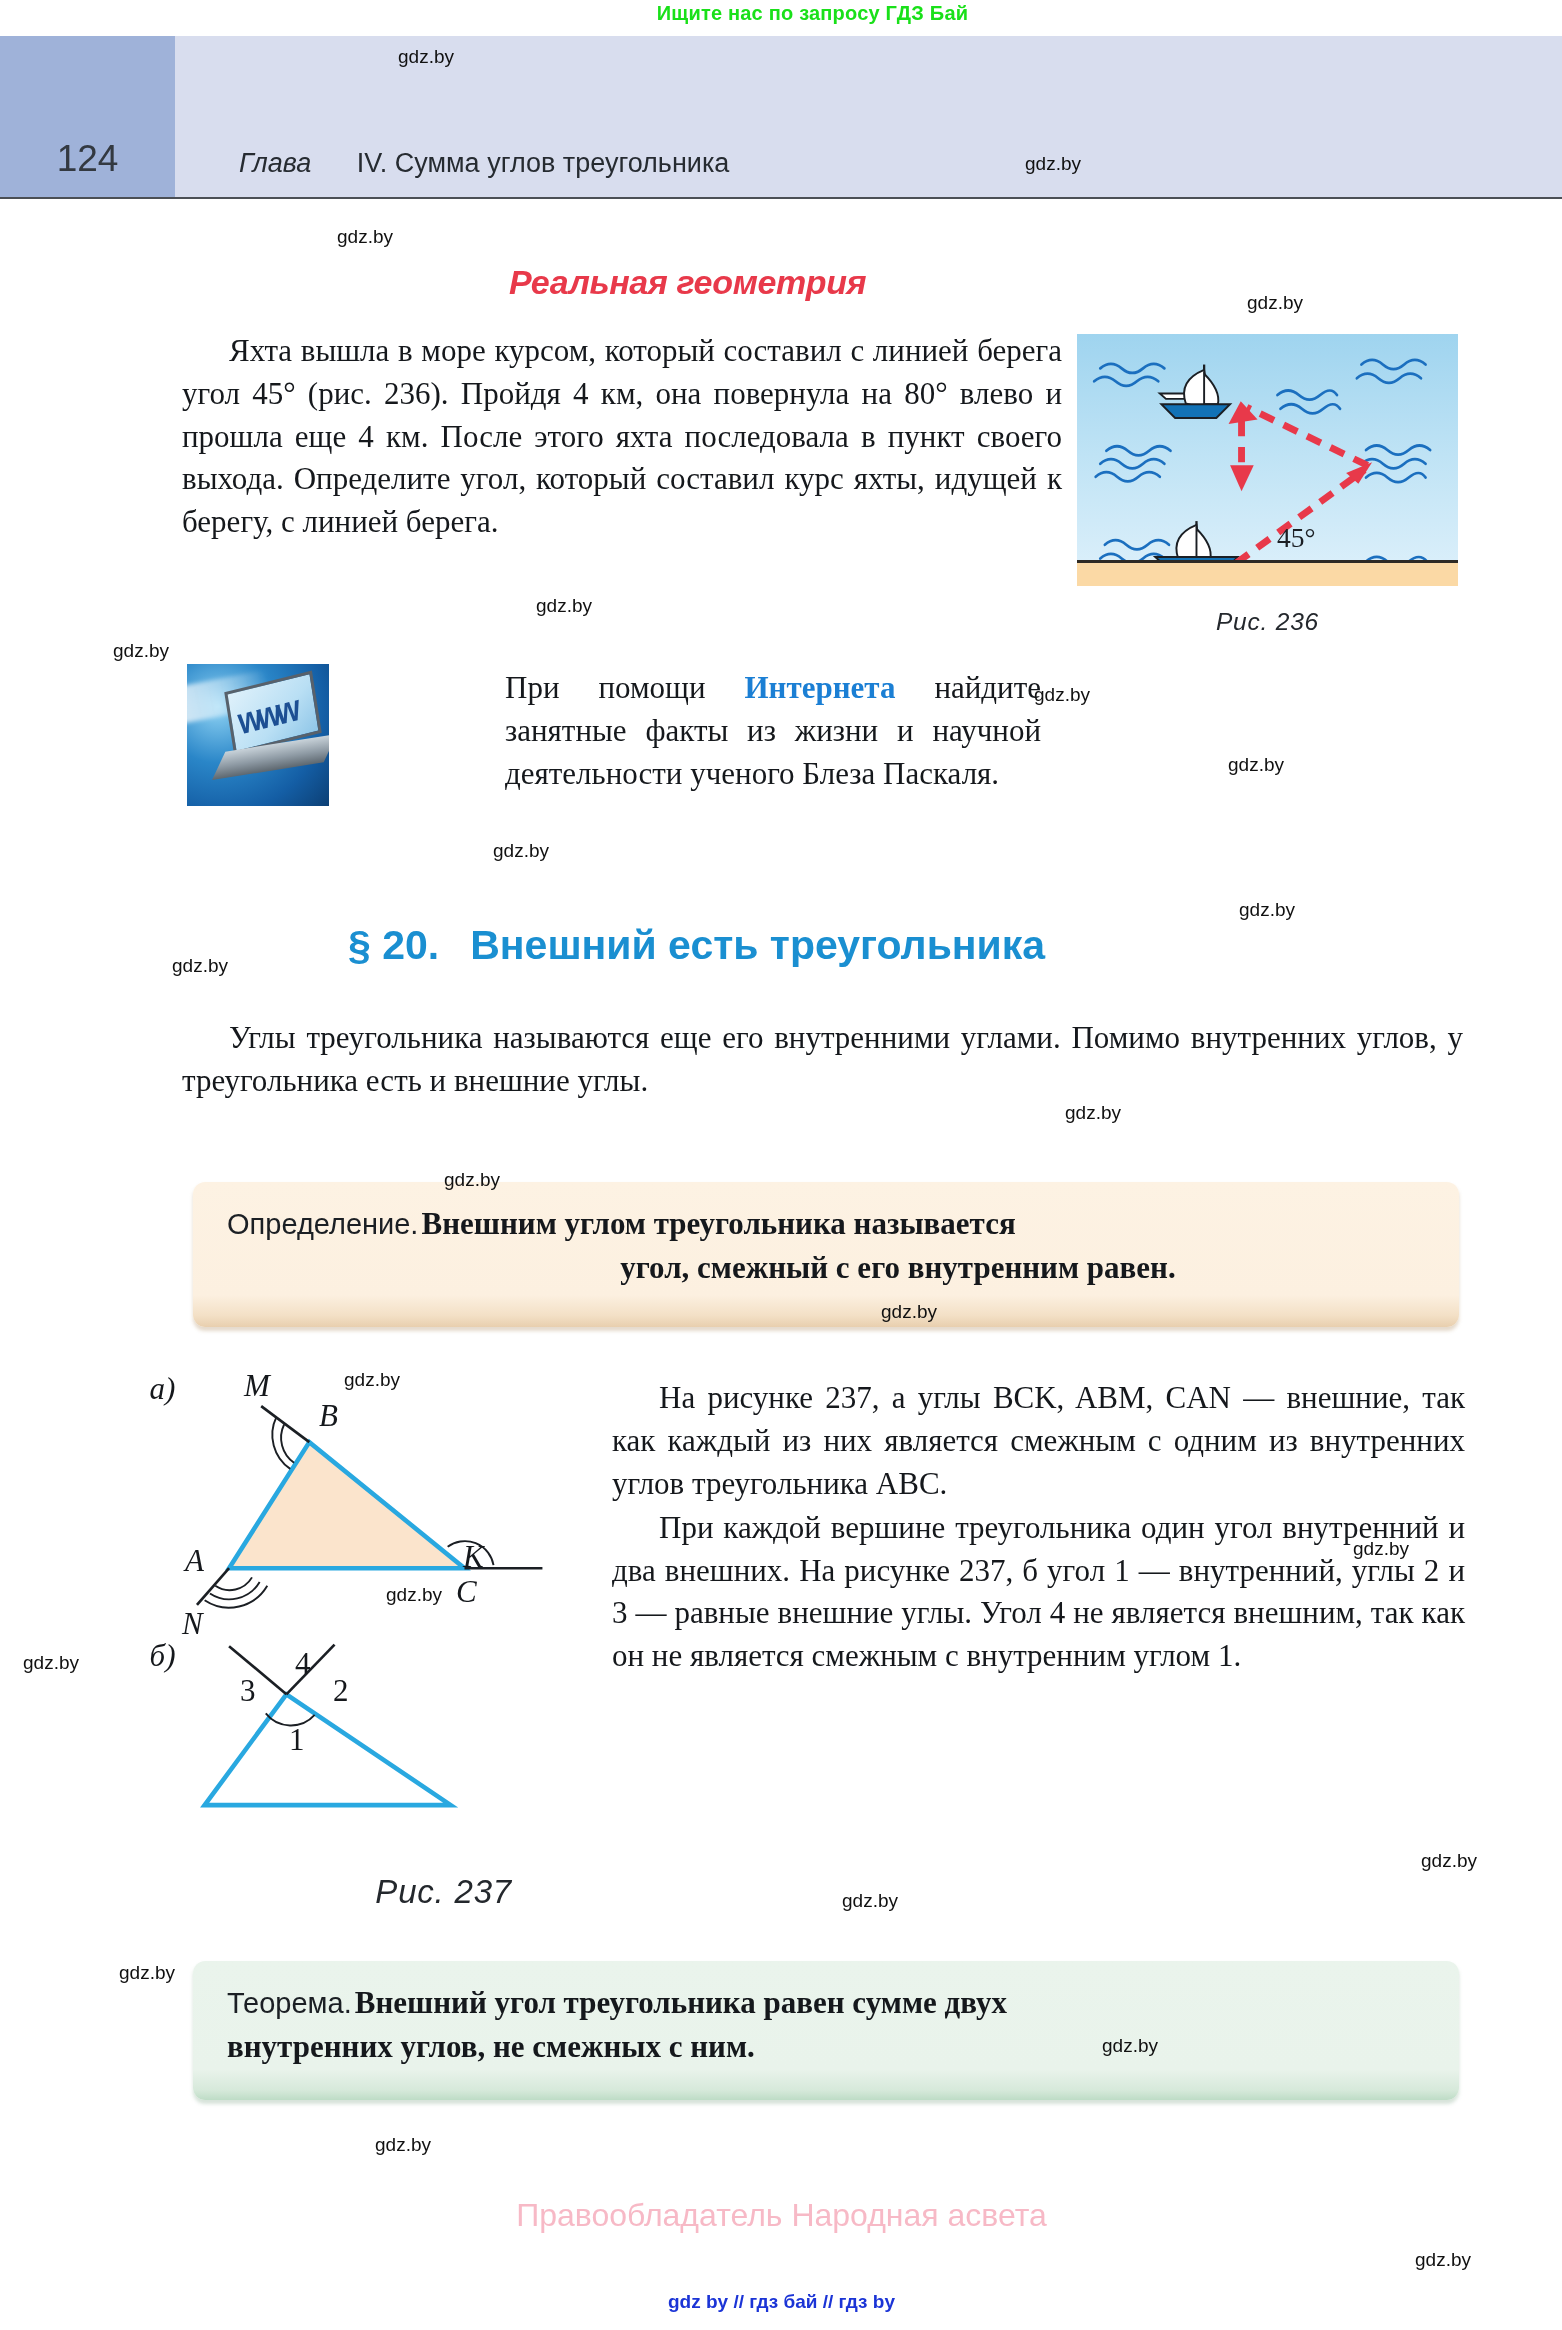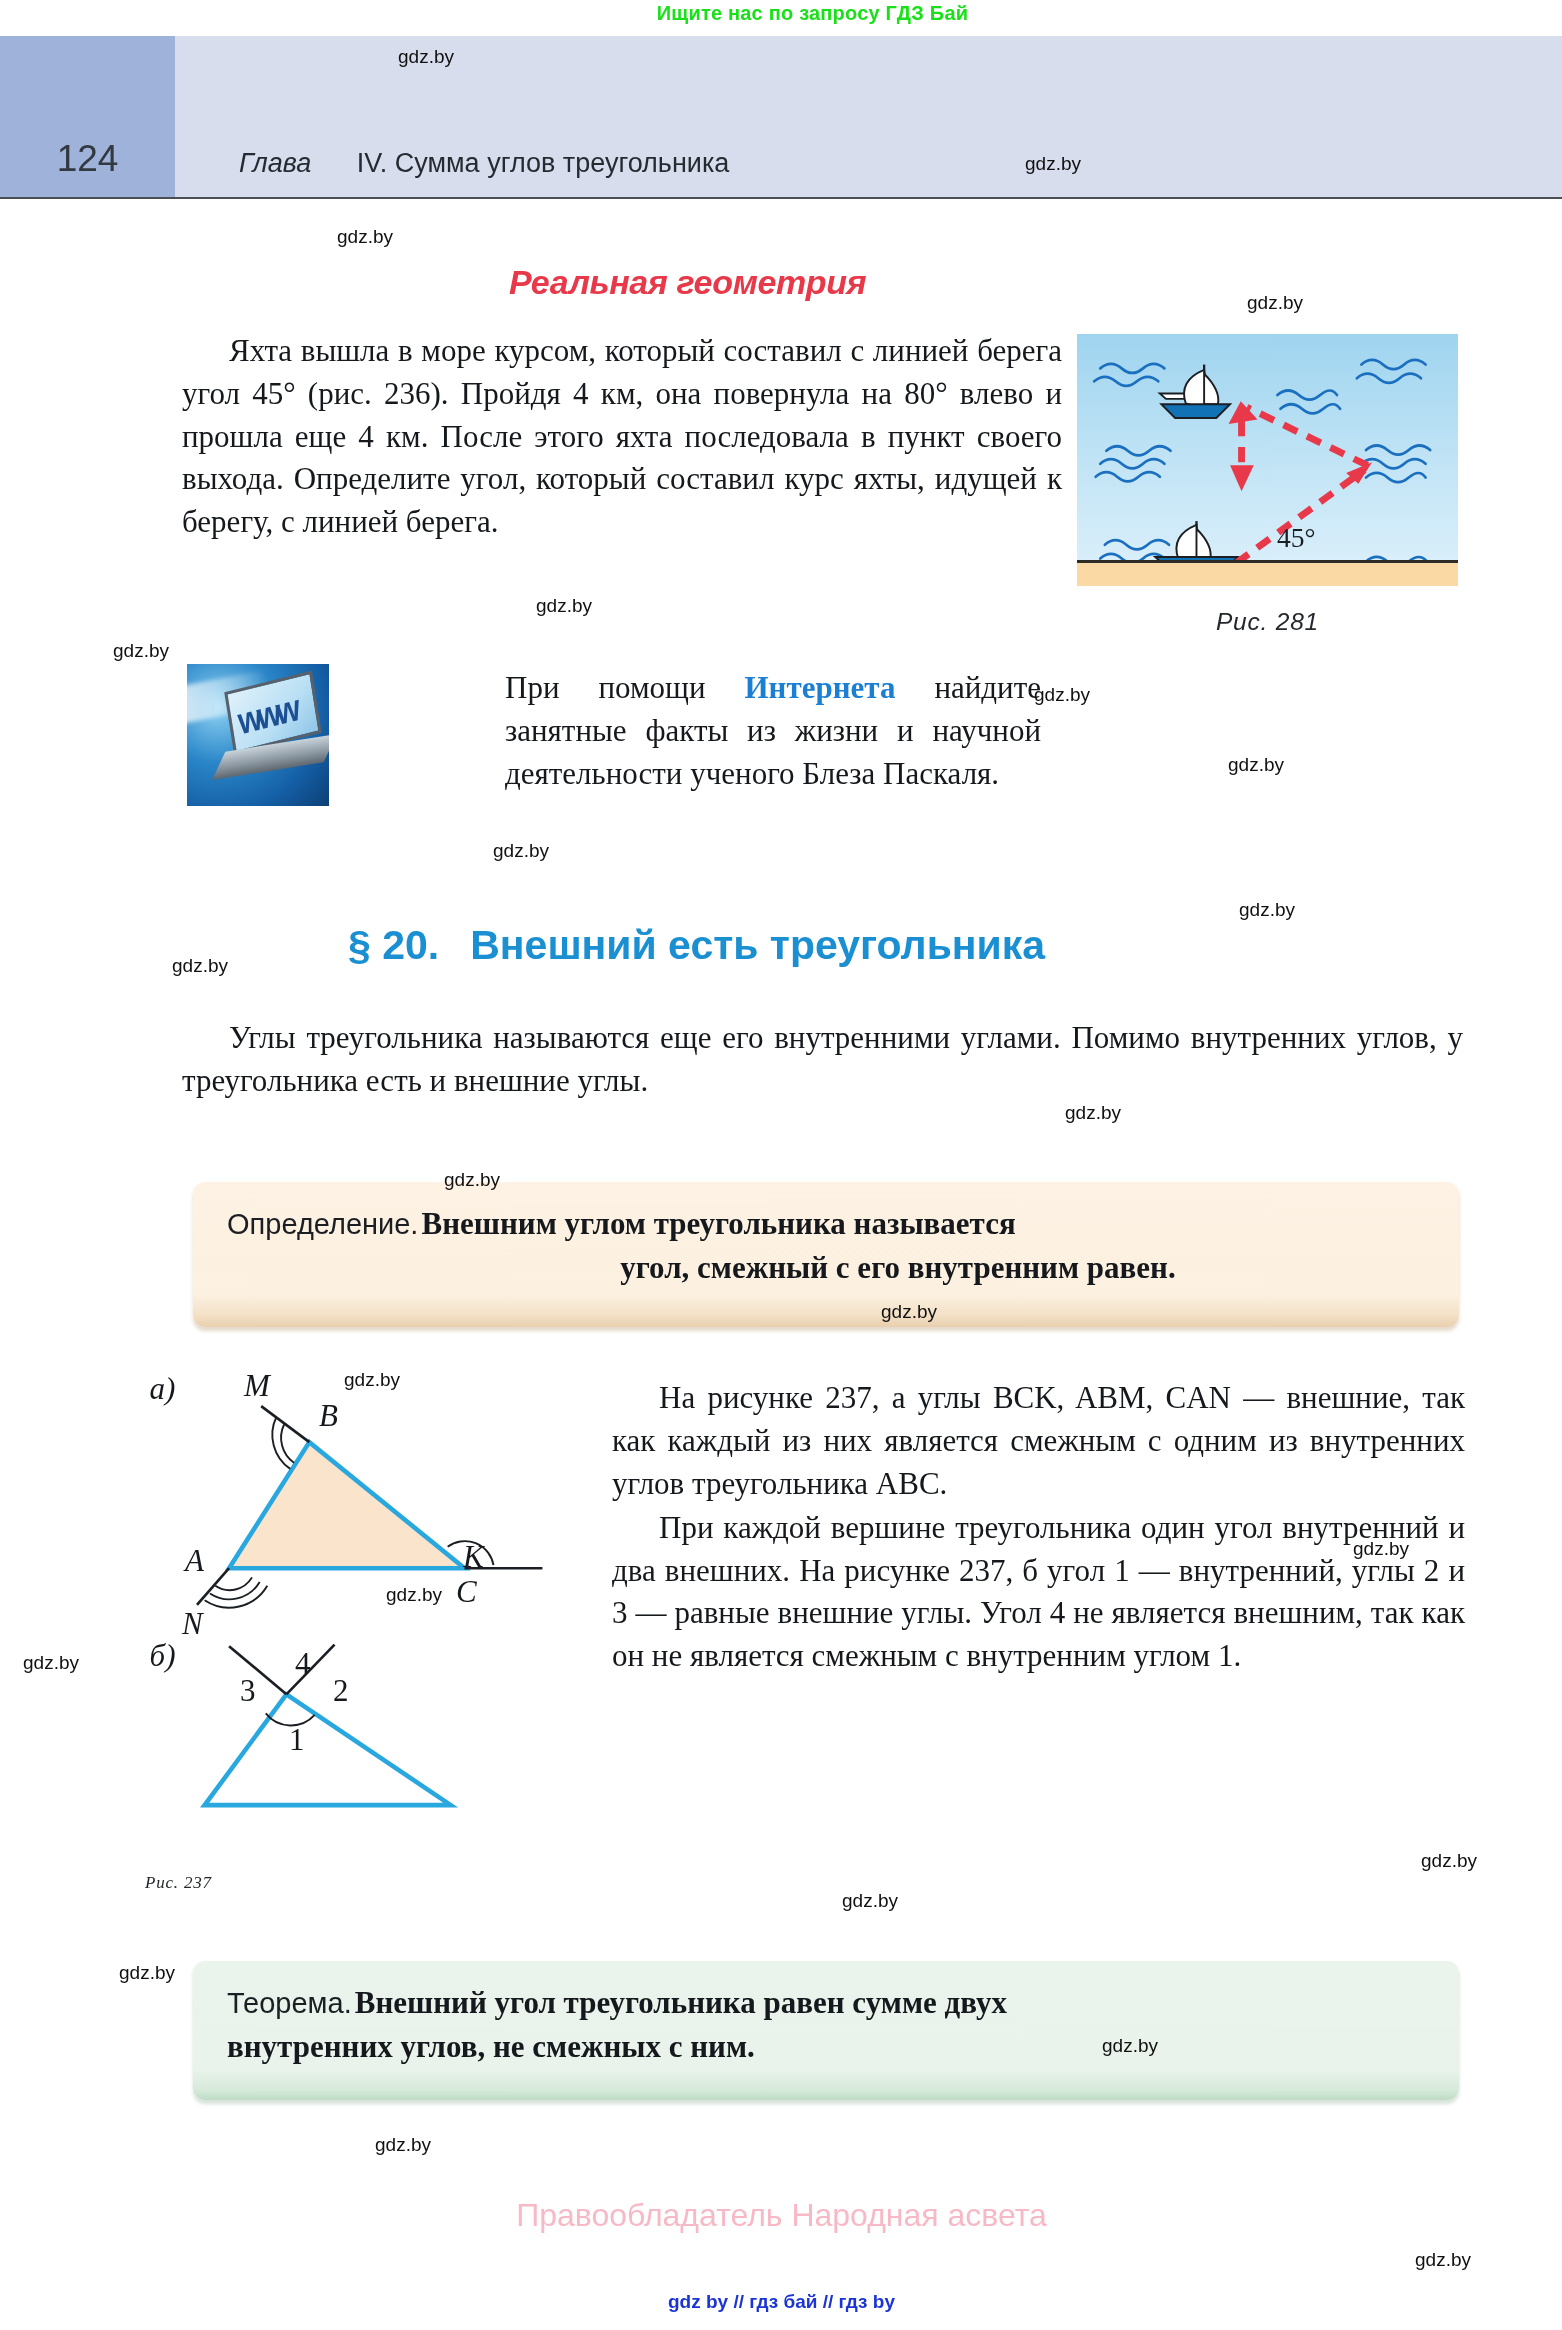--- a/index.html
+++ b/index.html
@@ -203,23 +203,23 @@
     font-family:"Liberation Serif", serif;
     font-style:italic; font-size:31px; color:#15181c;
   }
   .fig237 .num {
     position:absolute;
     font-family:"Liberation Serif", serif;
     font-size:31px; color:#15181c;
   }
   .fig237-cap {
     position:absolute; left:145px; top:1873px; width:367px;
-    text-align:left;
-    font-family:Liberation Serif, serif;
-    font-style:italic; font-size:17px; color:#24282d;
+    text-align:right;
+    font-family:Liberation Sans, sans-serif;
+    font-style:italic; font-size:33px; color:#24282d;
     letter-spacing:0.8px;
   }
 
   
   .col-right {
     position:absolute; left:612px; top:1377px; width:853px;
   }
   .col-right p { margin:0 0 1.5px 0; text-indent:47px; }
 
   
@@ -326,21 +326,21 @@
         <line x1="380" y1="172" x2="222" y2="96"></line>
         <line x1="215" y1="114" x2="215" y2="182"></line>
       </g>
       <polygon points="386,168 352,182 368,196" fill="#e8394a"></polygon>
       <polygon points="214,88 198,118 236,112" fill="#e8394a"></polygon>
       <polygon points="215,206 200,172 231,172" fill="#e8394a"></polygon>
     </svg>
     <div class="shore"></div>
     <div class="ang">45°</div>
   </div>
-  <div class="fig236-cap">Рис. 281</div>
+  <div class="fig236-cap">Рис. 236</div>
 
   <div class="sec-head">
     <span class="num">§ 20.</span><span>Внешний есть треугольника</span>
   </div>
 
   <div class="para-intro btext">
     <p>Углы треугольника называются еще его внутренними углами. Помимо внутренних углов, у треугольника есть и внешние углы.</p>
   </div>
 
   <div class="box" id="definition-box">

